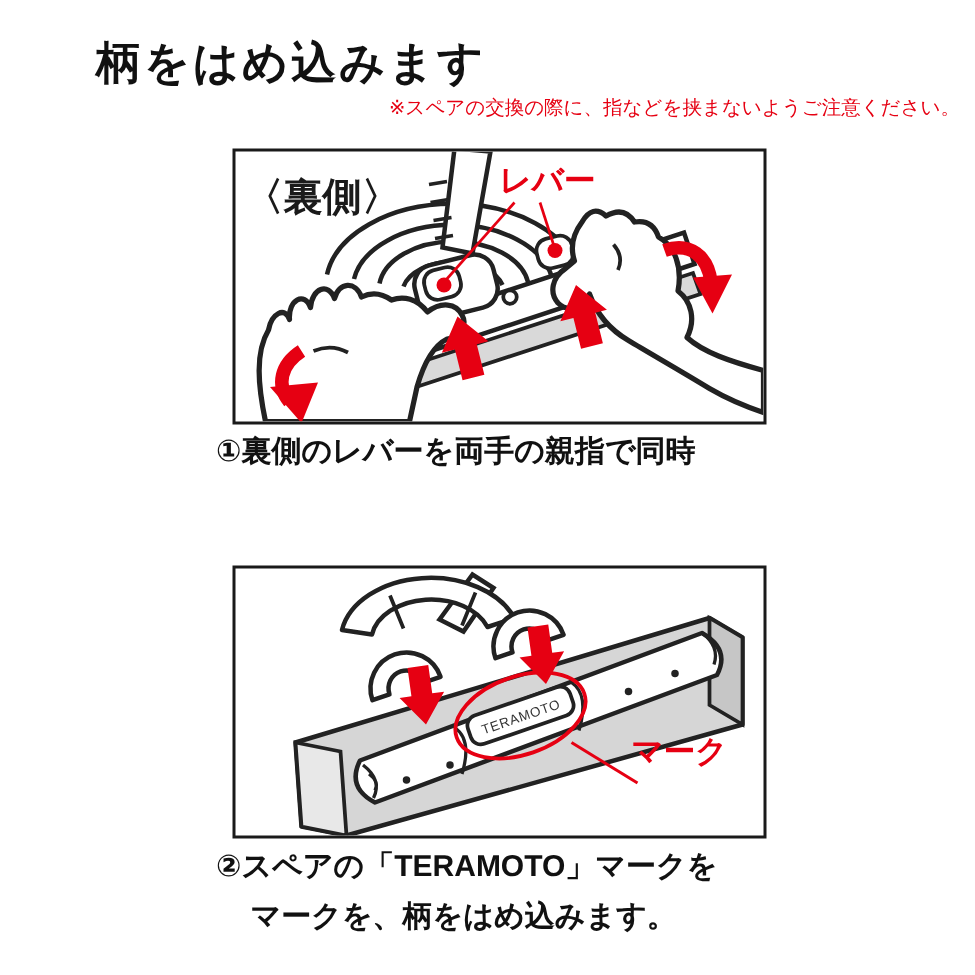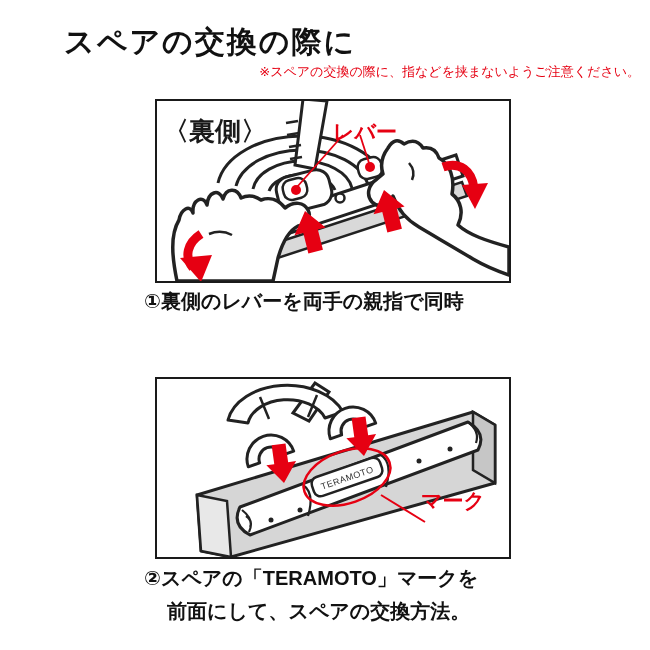--- a/index.html
+++ b/index.html
@@ -22,36 +22,36 @@
   .panel1{top:99px;}
   .panel2{top:377px;height:182px;}
   .panel svg{position:absolute;left:0;top:0;}
   .panel-label{
     position:absolute;left:6px;top:13px;font-size:26px;font-weight:700;color:#1a1a1a;
     white-space:nowrap;background:rgba(255,255,255,.0);
   }
   .callout{
     position:absolute;font-size:21px;font-weight:700;color:#e60012;white-space:nowrap;
   }
-  .callout-lever{left:176px;top:5px;margin-top:12px;}
+  .callout-lever{left:176px;top:5px;}
   .callout-mark{left:264px;top:108px;text-align:center;}
   .caption{
     position:absolute;left:144px;font-size:20px;font-weight:700;line-height:33px;
     color:#111;white-space:nowrap;
   }
   .caption1{top:285px;}
   .caption2{top:562px;}
   .caption .line2{padding-left:23px;}
 </style>
 </head>
 <body>
 
 <div class="stage">
 
-  <div class="title">スペアの交換の際に</div>
+  <div class="title">柄をはめ込みます</div>
   <div class="warning">※スペアの交換の際に、指などを挟まないようご注意ください。</div>
 
   <div class="panel panel1">
     <svg width="352" height="180" viewBox="0 0 352 180">
 
       <g stroke="#222" stroke-width="3" fill="none">
         <path d="M61 82 A85 55 0 0 1 229 81"></path>
         <path d="M79 85 A67 43 0 0 1 211 84"></path>
         <path d="M96 88 A50 32 0 0 1 195 87"></path>
         <path d="M112 90 A34 21 0 0 1 178 89"></path>
@@ -159,16 +159,16 @@
       <path d="M224 116 L268 143" stroke="#e60012" stroke-width="2" fill="none"></path>
 
       <path fill="#e60012" d="M127 104 L112 84 L120 84 L120 65 L134 65 L134 84 L142 84 Z" transform="rotate(-8 127 104)"></path>
       <path fill="#e60012" d="M207 77 L192 57 L200 57 L200 38 L214 38 L214 57 L222 57 Z" transform="rotate(-8 207 77)"></path>
     </svg>
     <div class="callout callout-mark">マーク</div>
   </div>
 
   <div class="caption caption2">
     <div class="line1">②スペアの「TERAMOTO」マークを</div>
-    <div class="line2">前面にして、スペアの交換方法。</div>
+    <div class="line2">マークを、柄をはめ込みます。</div>
   </div>
 
 </div>
 
 </body></html>

